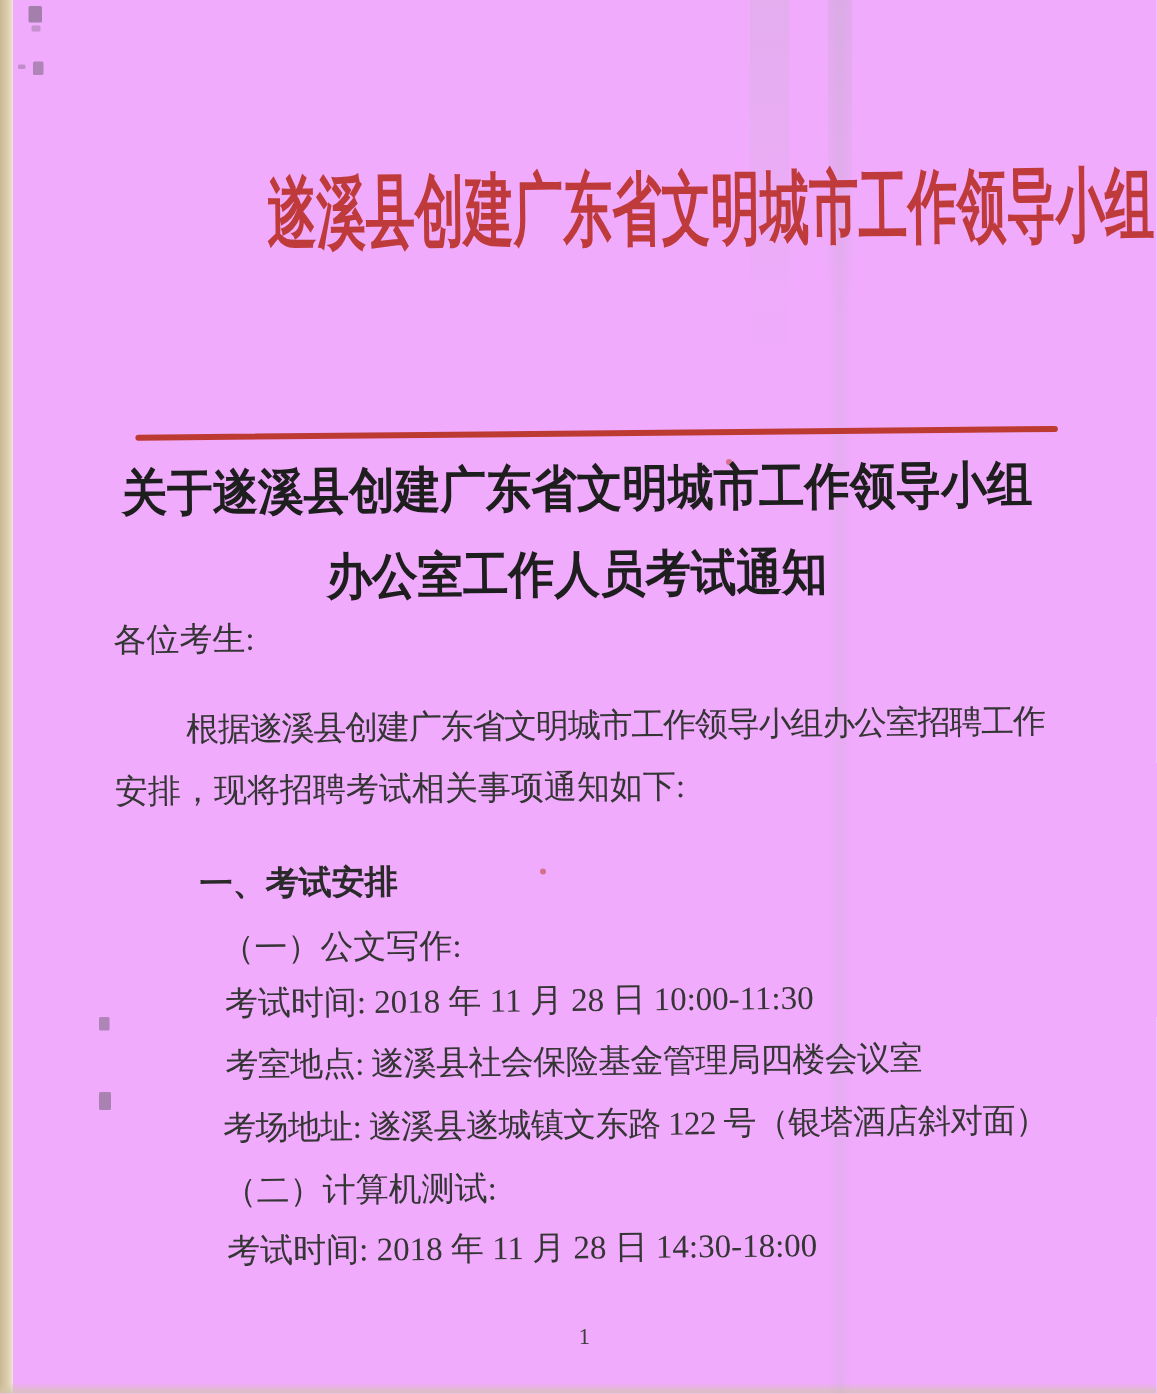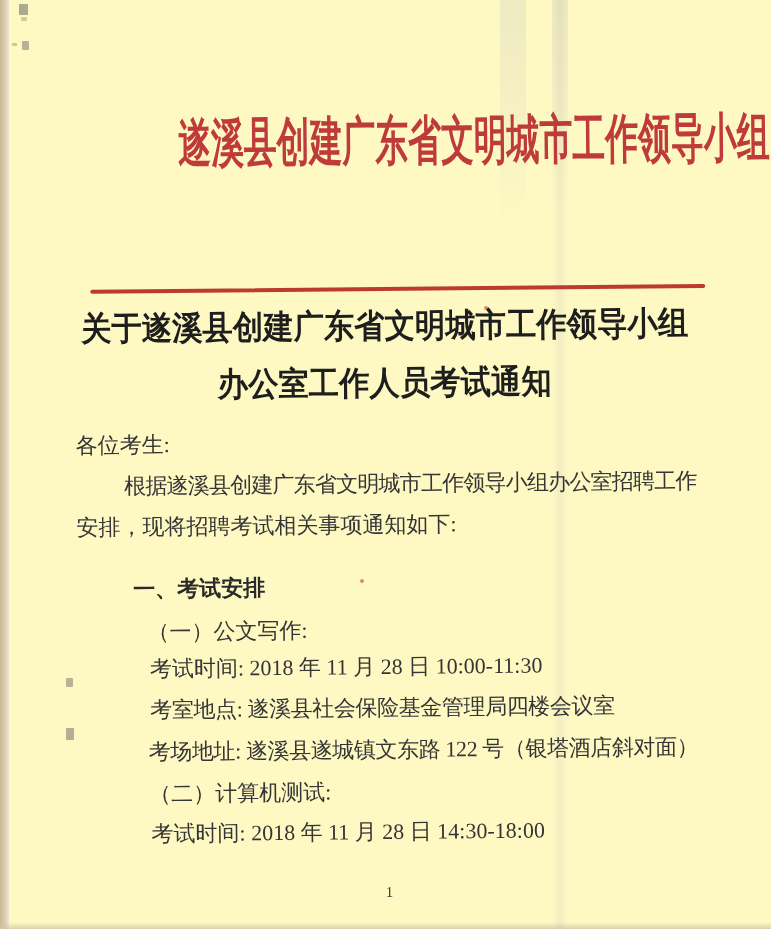--- a/index.html
+++ b/index.html
@@ -4,21 +4,21 @@
 <style>
   html, body { margin: 0; padding: 0; }
   body {
     width: 771px; height: 929px;
     background: #ffffff;
     font-family: "Liberation Serif", "DejaVu Serif", serif;
   }
   .page {
     position: relative;
     width: 771px; height: 929px;
-    background: #fef9c3;
+    background: #f0abfc;
     overflow: hidden;
   }
   
   .edge-left {
     position: absolute; left: 0; top: 0; width: 9px; height: 100%;
     background: linear-gradient(to right, #c9b992, #dbcdae 55%, #ece4d0 95%, rgba(236,228,208,0));
   }
   .edge-bottom {
     position: absolute; left: 0; bottom: 0; width: 100%; height: 7px;
     background: linear-gradient(to top, #d4c7a9, rgba(212,199,169,0));
@@ -84,21 +84,21 @@
   .h-line1 { top: 307px; }
   .h-line2 { top: 364px; }
 
   .body-line {
     position: absolute;
     font-size: 22px; line-height: 28px;
     color: #353535;
     white-space: nowrap;
     font-family: "Liberation Serif", "DejaVu Serif", serif;
   }
-  .salutation   { left: 76px;  top: 429px; }
+  .salutation   { left: 76px;  top: 410px; }
   .intro-1      { left: 124px; top: 470px; letter-spacing: -0.8px; }
   .intro-2      { left: 76px;  top: 511px; }
   .sec-title    { left: 132px; top: 573px; font-weight: 700; color: #2a2a2a; }
   .item1-label  { left: 146px; top: 616px; }
   .item1-time   { left: 148px; top: 653px; }
   .item1-room   { left: 148px; top: 694px; letter-spacing: -0.4px; }
   .item1-addr   { left: 146px; top: 736px; letter-spacing: -0.4px; }
   .item2-label  { left: 146px; top: 778px; }
   .item2-time   { left: 148px; top: 818px; }
 

